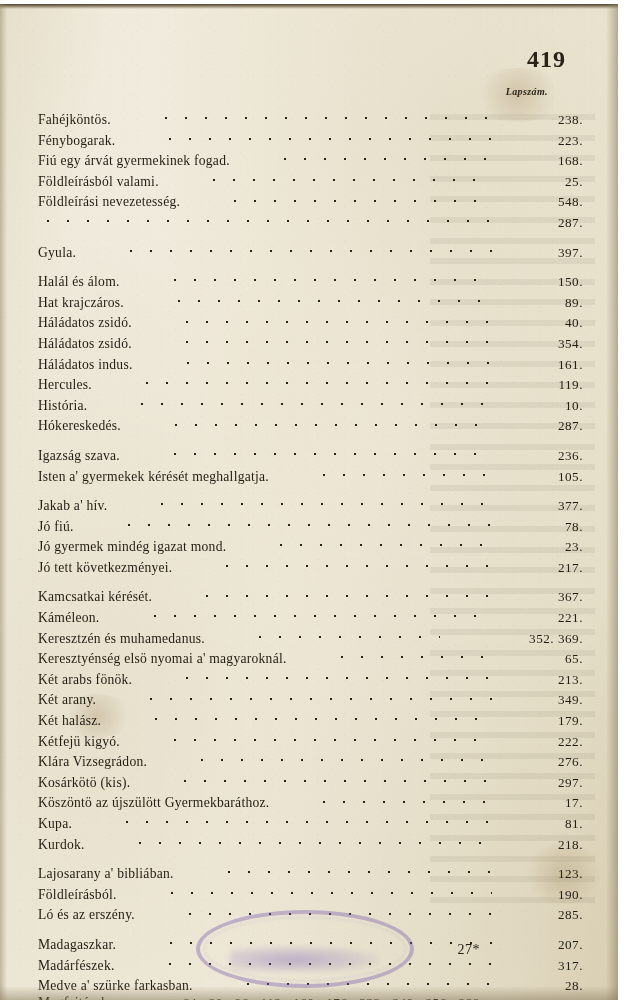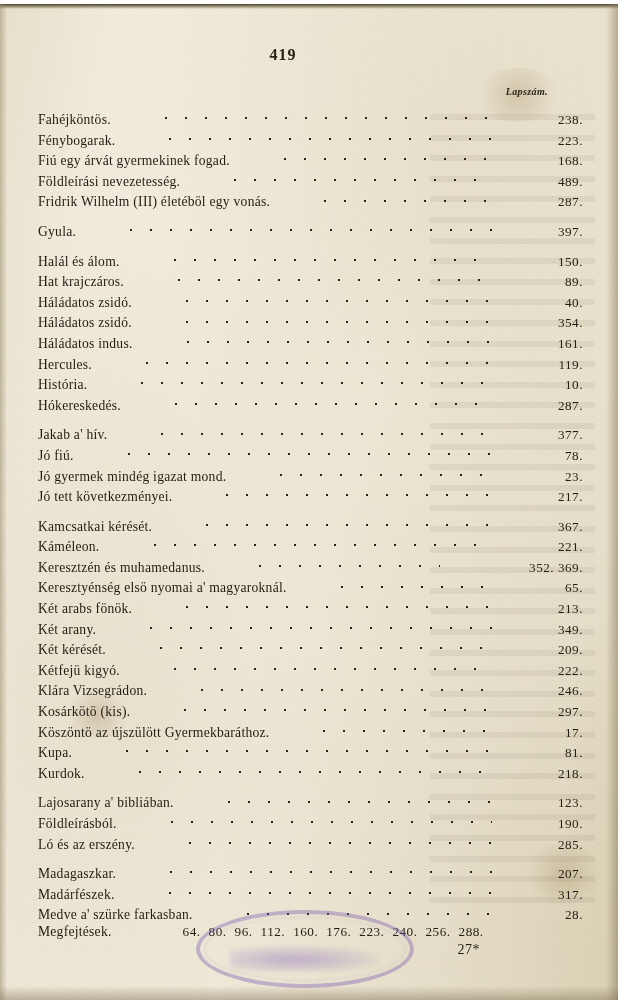--- a/index.html
+++ b/index.html
@@ -73,22 +73,22 @@
     left: 0; bottom: 0; width: 100%; height: 14px;
     background: linear-gradient(0deg, rgba(126,112,82,.45) 0%, rgba(170,156,120,0) 100%);
     pointer-events: none;
   }
 
   
   .folio {
     position: absolute;
     left: 0; top: 42px;
     width: 566px;
-    text-align: center;
-    font-size: 16px;
+    text-align: right;
+    font-size: 24px;
     font-weight: bold;
     letter-spacing: 1px;
     color: #2a2418;
     font-family: "Liberation Serif", serif;
   }
   .colhead {
     position: absolute;
     left: 0; top: 82px;
     width: 548px;
     text-align: right;
@@ -262,26 +262,30 @@
             <span class="label">Fénybogarak.</span>
             <span class="leader"></span>
             <span class="num">223.</span>
           </div>
           <div class="row">
             <span class="label">Fiú egy árvát gyermekinek fogad.</span>
             <span class="leader"></span>
             <span class="num">168.</span>
           </div>
           <div class="row">
+            <span class="label">Földleírásból valami.</span>
+            <span class="leader"></span>
+            <span class="num">25.</span>
+          </div>
+          <div class="row">
             <span class="label">Földleírási nevezetesség.</span>
             <span class="leader"></span>
-            <span class="num">489.</span>
-          </div>
-          <div class="row">
-            <span class="label">Fridrik Wilhelm (III) életéböl egy vonás.</span>
+            <span class="num">548.</span>
+          </div>
+          <div class="row">
             <span class="leader"></span>
             <span class="num">287.</span>
           </div>
         </div>
         <div class="grp">
           <div class="row">
             <span class="label">Gyula.</span>
             <span class="leader"></span>
             <span class="num">397.</span>
           </div>
@@ -323,20 +327,32 @@
             <span class="num">10.</span>
           </div>
           <div class="row">
             <span class="label">Hókereskedés.</span>
             <span class="leader"></span>
             <span class="num">287.</span>
           </div>
         </div>
         <div class="grp">
           <div class="row">
+            <span class="label">Igazság szava.</span>
+            <span class="leader"></span>
+            <span class="num">236.</span>
+          </div>
+          <div class="row">
+            <span class="label">Isten a' gyermekek kérését meghallgatja.</span>
+            <span class="leader"></span>
+            <span class="num">105.</span>
+          </div>
+        </div>
+        <div class="grp">
+          <div class="row">
             <span class="label">Jakab a' hív.</span>
             <span class="leader"></span>
             <span class="num">377.</span>
           </div>
           <div class="row">
             <span class="label">Jó fiú.</span>
             <span class="leader"></span>
             <span class="num">78.</span>
           </div>
           <div class="row">
@@ -375,33 +391,33 @@
             <span class="label">Két arabs fönök.</span>
             <span class="leader"></span>
             <span class="num">213.</span>
           </div>
           <div class="row">
             <span class="label">Két arany.</span>
             <span class="leader"></span>
             <span class="num">349.</span>
           </div>
           <div class="row">
-            <span class="label">Két kérését.</span>
-            <span class="leader"></span>
-            <span class="num">209.</span>
+            <span class="label">Két halász.</span>
+            <span class="leader"></span>
+            <span class="num">179.</span>
           </div>
           <div class="row">
             <span class="label">Kétfejü kigyó.</span>
             <span class="leader"></span>
             <span class="num">222.</span>
           </div>
           <div class="row">
             <span class="label">Klára Vizsegrádon.</span>
             <span class="leader"></span>
-            <span class="num">246.</span>
+            <span class="num">276.</span>
           </div>
           <div class="row">
             <span class="label">Kosárkötö (kis).</span>
             <span class="leader"></span>
             <span class="num">297.</span>
           </div>
           <div class="row">
             <span class="label">Köszöntö az újszülött Gyermekbaráthoz.</span>
             <span class="leader"></span>
             <span class="num">17.</span>

